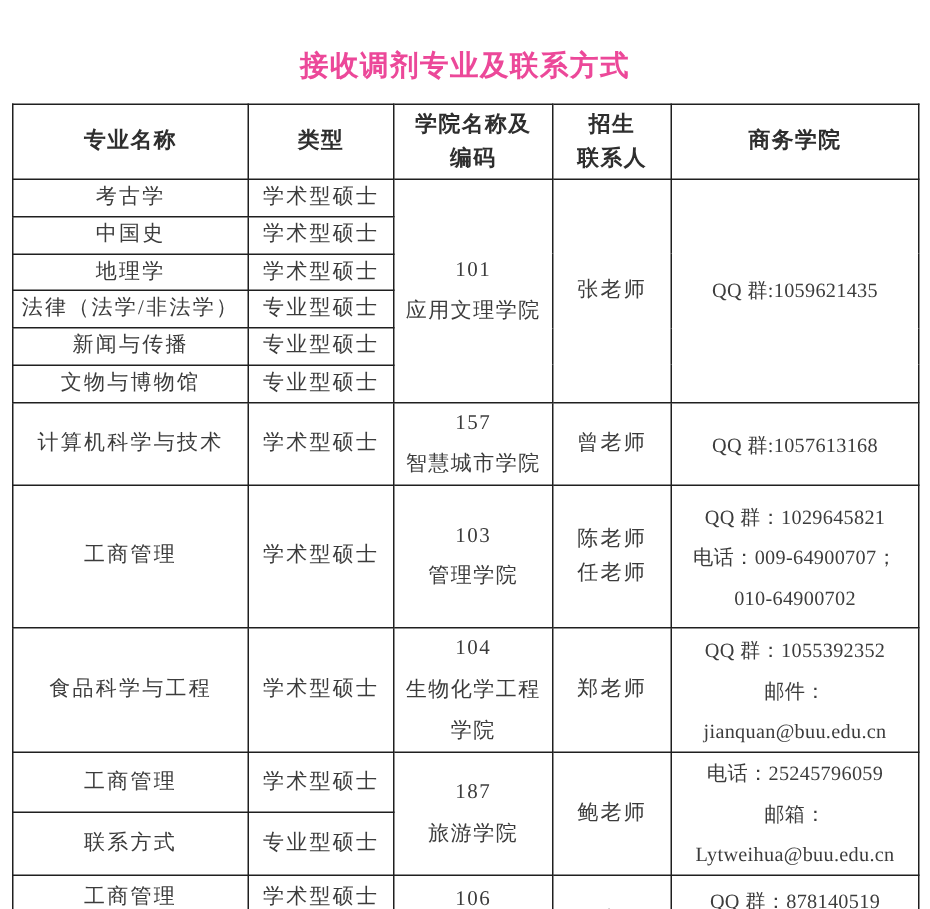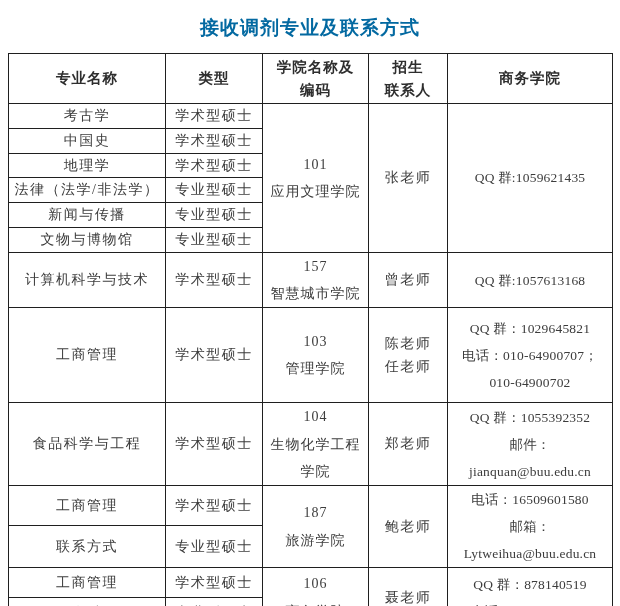--- a/index.html
+++ b/index.html
@@ -9,28 +9,28 @@
   }
   body {
     width: 620px;
     height: 606px;
     font-family: "Liberation Serif", "DejaVu Serif", serif;
     color: #3c3c3c;
     overflow: hidden;
   }
   .title {
     margin: 0;
-    padding-top: 15px;
+    padding-top: 31px;
     height: 38px;
     text-align: center;
     font-family: "Liberation Sans", "DejaVu Sans", sans-serif;
     font-weight: 700;
     font-size: 19px;
     letter-spacing: 1px;
-    color: #0369a1;
+    color: #ec4899;
   }
   table.main-table {
     border-collapse: collapse;
     table-layout: fixed;
     margin-left: 8px;
     width: 604px;
   }
   th, td {
     border: 1px solid #1f1f1f;
     text-align: center;
@@ -135,21 +135,21 @@
     </tr>
 
     <tr class="rh-95">
       <td class="major-name-cell">工商管理</td>
       <td class="major-type-cell">学术型硕士</td>
       <td class="college-cell">103
 管理学院</td>
       <td class="contact-person-cell">陈老师
 任老师</td>
       <td class="contact-info-cell">QQ 群：1029645821
-电话：010-64900707；
+电话：009-64900707；
 010-64900702</td>
     </tr>
 
     <tr class="rh-76">
       <td class="major-name-cell">食品科学与工程</td>
       <td class="major-type-cell">学术型硕士</td>
       <td class="college-cell">104
 生物化学工程
 学院</td>
       <td class="contact-person-cell">郑老师</td>
@@ -157,21 +157,21 @@
 邮件：
 jianquan@buu.edu.cn</td>
     </tr>
 
     <tr class="rh-32">
       <td class="major-name-cell">工商管理</td>
       <td class="major-type-cell">学术型硕士</td>
       <td class="college-cell" rowspan="2">187
 旅游学院</td>
       <td class="contact-person-cell" rowspan="2">鲍老师</td>
-      <td class="contact-info-cell" rowspan="2">电话：16509601580
+      <td class="contact-info-cell" rowspan="2">电话：25245796059
 邮箱：
 Lytweihua@buu.edu.cn</td>
     </tr>
     <tr class="rh-34">
       <td class="major-name-cell">联系方式</td>
       <td class="major-type-cell">专业型硕士</td>
     </tr>
 
     <tr class="rh-30">
       <td class="major-name-cell">工商管理</td>

